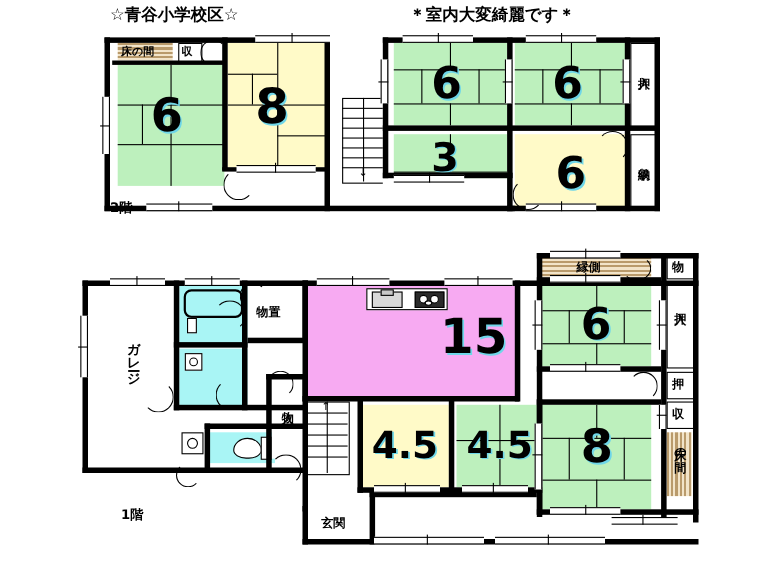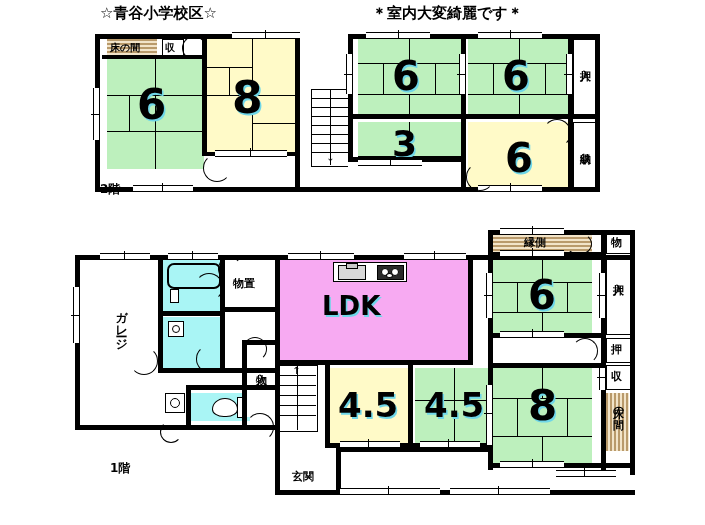--- a/index.html
+++ b/index.html
@@ -226,21 +226,21 @@
   <div class="fx" style="left:165px;top:168px;width:18px;height:18px;"></div>
   <div class="basin" style="left:170px;top:173px;width:8px;height:8px;"></div>
 
   <div class="fill white" style="left:228px;top:35px;width:52px;height:50px;"></div>
   <div class="lbl" style="left:233px;top:53px;font-size:11px;">物置</div>
 
   <div class="fill white" style="left:247px;top:120px;width:30px;height:72px;"></div>
   <div class="vlbl" style="left:255px;top:140px;">物入</div>
 
   <div class="fill pink" style="left:280px;top:35px;width:192px;height:100px;"></div>
-  <div class="num" style="left:322px;top:68px;font-size:26px;text-shadow:1.5px 1.5px 0 #6fd6e8;">LDK</div>
+  <div class="num" style="left:400px;top:60px;font-size:44px;">15</div>
 
   <div class="fx" style="left:333px;top:37px;width:72px;height:18px;background:#fff;"></div>
   <div class="sink" style="left:338px;top:40px;width:26px;height:13px;"></div>
   <div class="fx" style="left:346px;top:38px;width:10px;height:4px;background:#c8c8c8;"></div>
   <div class="stove" style="left:377px;top:40px;width:25px;height:13px;background:#2a2a2a;"></div>
   <div class="burner" style="left:381px;top:43px;width:6px;height:6px;"></div>
   <div class="burner" style="left:391px;top:43px;width:6px;height:6px;"></div>
   <div class="burner" style="left:386px;top:48px;width:5px;height:3px;"></div>
 
   <div class="fill yellow" style="left:330px;top:143px;width:78px;height:75px;"></div>

